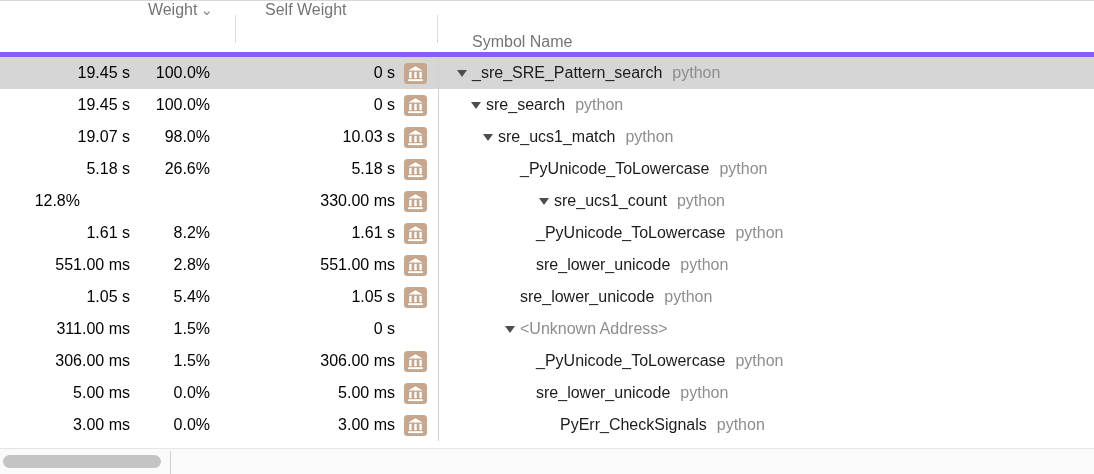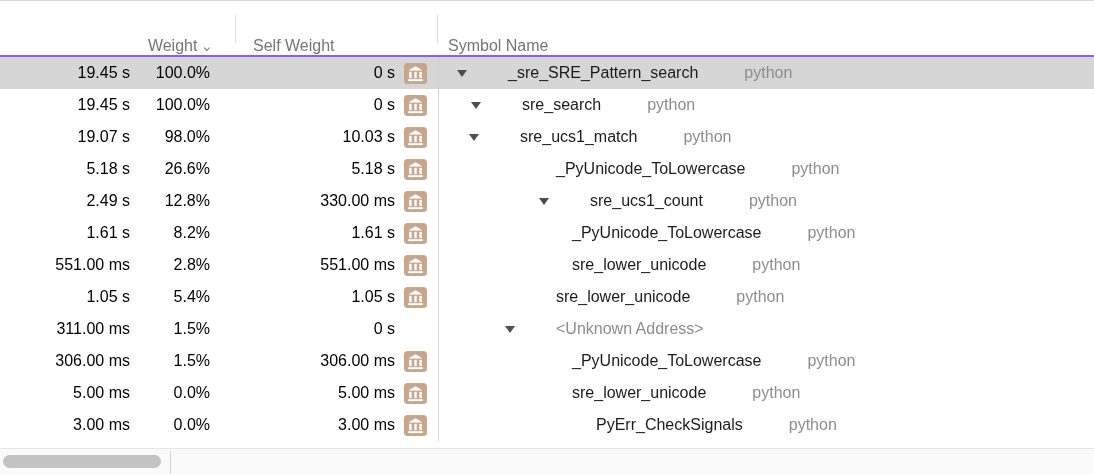--- a/index.html
+++ b/index.html
@@ -10,30 +10,31 @@
     position:relative;
     width:1094px; height:474px;
     background:#fff;
     overflow:hidden;
     border-top:1px solid #d8d8d8;
   }
 
   
   .header {
     position:relative;
-    display:flex; align-items:flex-end;
+    display:flex; align-items:flex-start;
     height:56px;
     color:#757575;
     font-size:16px;
     background:#fff;
-    border-bottom:2px solid #8b5cf6;
+    border-bottom:5px solid #8b5cf6;
+    gap:12px;
   }
   .h-weight { width:235px; display:flex; justify-content:flex-end; align-items:center; padding-right:22px; }
   .h-self   { width:203px; padding-left:18px; }
-  .h-symbol { flex:1; padding-left:10px; }
+  .h-symbol { flex:1; padding-left:10px;margin-top:32px; }
   .chev { margin-left:3px; font-size:15px; color:#8a8a8a; }
   .hdiv { position:absolute; top:14px; width:1px; height:28px; background:#dcdcdc; }
   .hdiv1 { left:235px; }
   .hdiv2 { left:437px; }
 
   
   .rows { position:relative; }
   .row {
     display:flex; align-items:center;
     height:32px;
@@ -45,21 +46,21 @@
 
   .cell-weight { width:235px; display:flex; }
   .w-time { width:130px; text-align:right; white-space:pre; }
   .w-pct  { width:80px;  text-align:right; white-space:pre; }
   .cell-self { width:160px; text-align:right; white-space:pre; }
   .cell-icon { width:43px; padding-left:9px; display:flex; align-items:center; }
   .cell-symbol {
     flex:1; align-self:stretch;
     display:flex; align-items:center;
     border-left:1px solid #d2d2d2;
-    white-space:nowrap; overflow:hidden;gap:36px;
+    white-space:nowrap; overflow:hidden;
   }
 
   .tri-slot { width:15px; display:inline-flex; align-items:center; flex:0 0 15px; }
   .tri {
     width:0; height:0;
     border-left:5.5px solid transparent;
     border-right:5.5px solid transparent;
     border-top:7px solid #514e4a;
   }
   .sym { color:#1c1c1e; }
@@ -162,21 +163,21 @@
     <div class="cell cell-icon">
       <svg class="lib-icon" width="23" height="21" viewBox="0 0 23 21">
         <rect class="bg" x="0" y="0" width="23" height="21" rx="3.5"></rect>
         <polygon points="11.5,3.2 18.6,7.4 4.4,7.4" fill="#ffffff"></polygon>
         <rect x="5.2" y="8.8" width="2.4" height="6.4" fill="#ffffff"></rect>
         <rect x="10.3" y="8.8" width="2.4" height="6.4" fill="#ffffff"></rect>
         <rect x="15.4" y="8.8" width="2.4" height="6.4" fill="#ffffff"></rect>
         <rect x="4.2" y="16.2" width="14.6" height="1.9" fill="#ffffff"></rect>
       </svg>
     </div>
-    <div class="cell cell-symbol" style="padding-left: 30px;">
+    <div class="cell cell-symbol" style="padding-left: 44px;">
       <span class="tri-slot">
         <span class="tri"></span>
       </span>
       <span class="sym">sre_ucs1_match</span>
       <span class="lib">python</span>
     </div>
   </div>
       <div class="row">
     <div class="cell cell-weight">
       <span class="w-time">5.18 s</span>
@@ -196,21 +197,20 @@
     <div class="cell cell-symbol" style="padding-left: 66px;">
       <span class="tri-slot">
         <span class="tri" style="visibility: hidden;"></span>
       </span>
       <span class="sym">_PyUnicode_ToLowercase</span>
       <span class="lib">python</span>
     </div>
   </div>
       <div class="row">
     <div class="cell cell-weight">
-      <span class="w-time">2.49 s</span>
       <span class="w-pct">12.8%</span>
     </div>
     <div class="cell cell-self">330.00 ms</div>
     <div class="cell cell-icon">
       <svg class="lib-icon" width="23" height="21" viewBox="0 0 23 21">
         <rect class="bg" x="0" y="0" width="23" height="21" rx="3.5"></rect>
         <polygon points="11.5,3.2 18.6,7.4 4.4,7.4" fill="#ffffff"></polygon>
         <rect x="5.2" y="8.8" width="2.4" height="6.4" fill="#ffffff"></rect>
         <rect x="10.3" y="8.8" width="2.4" height="6.4" fill="#ffffff"></rect>
         <rect x="15.4" y="8.8" width="2.4" height="6.4" fill="#ffffff"></rect>

